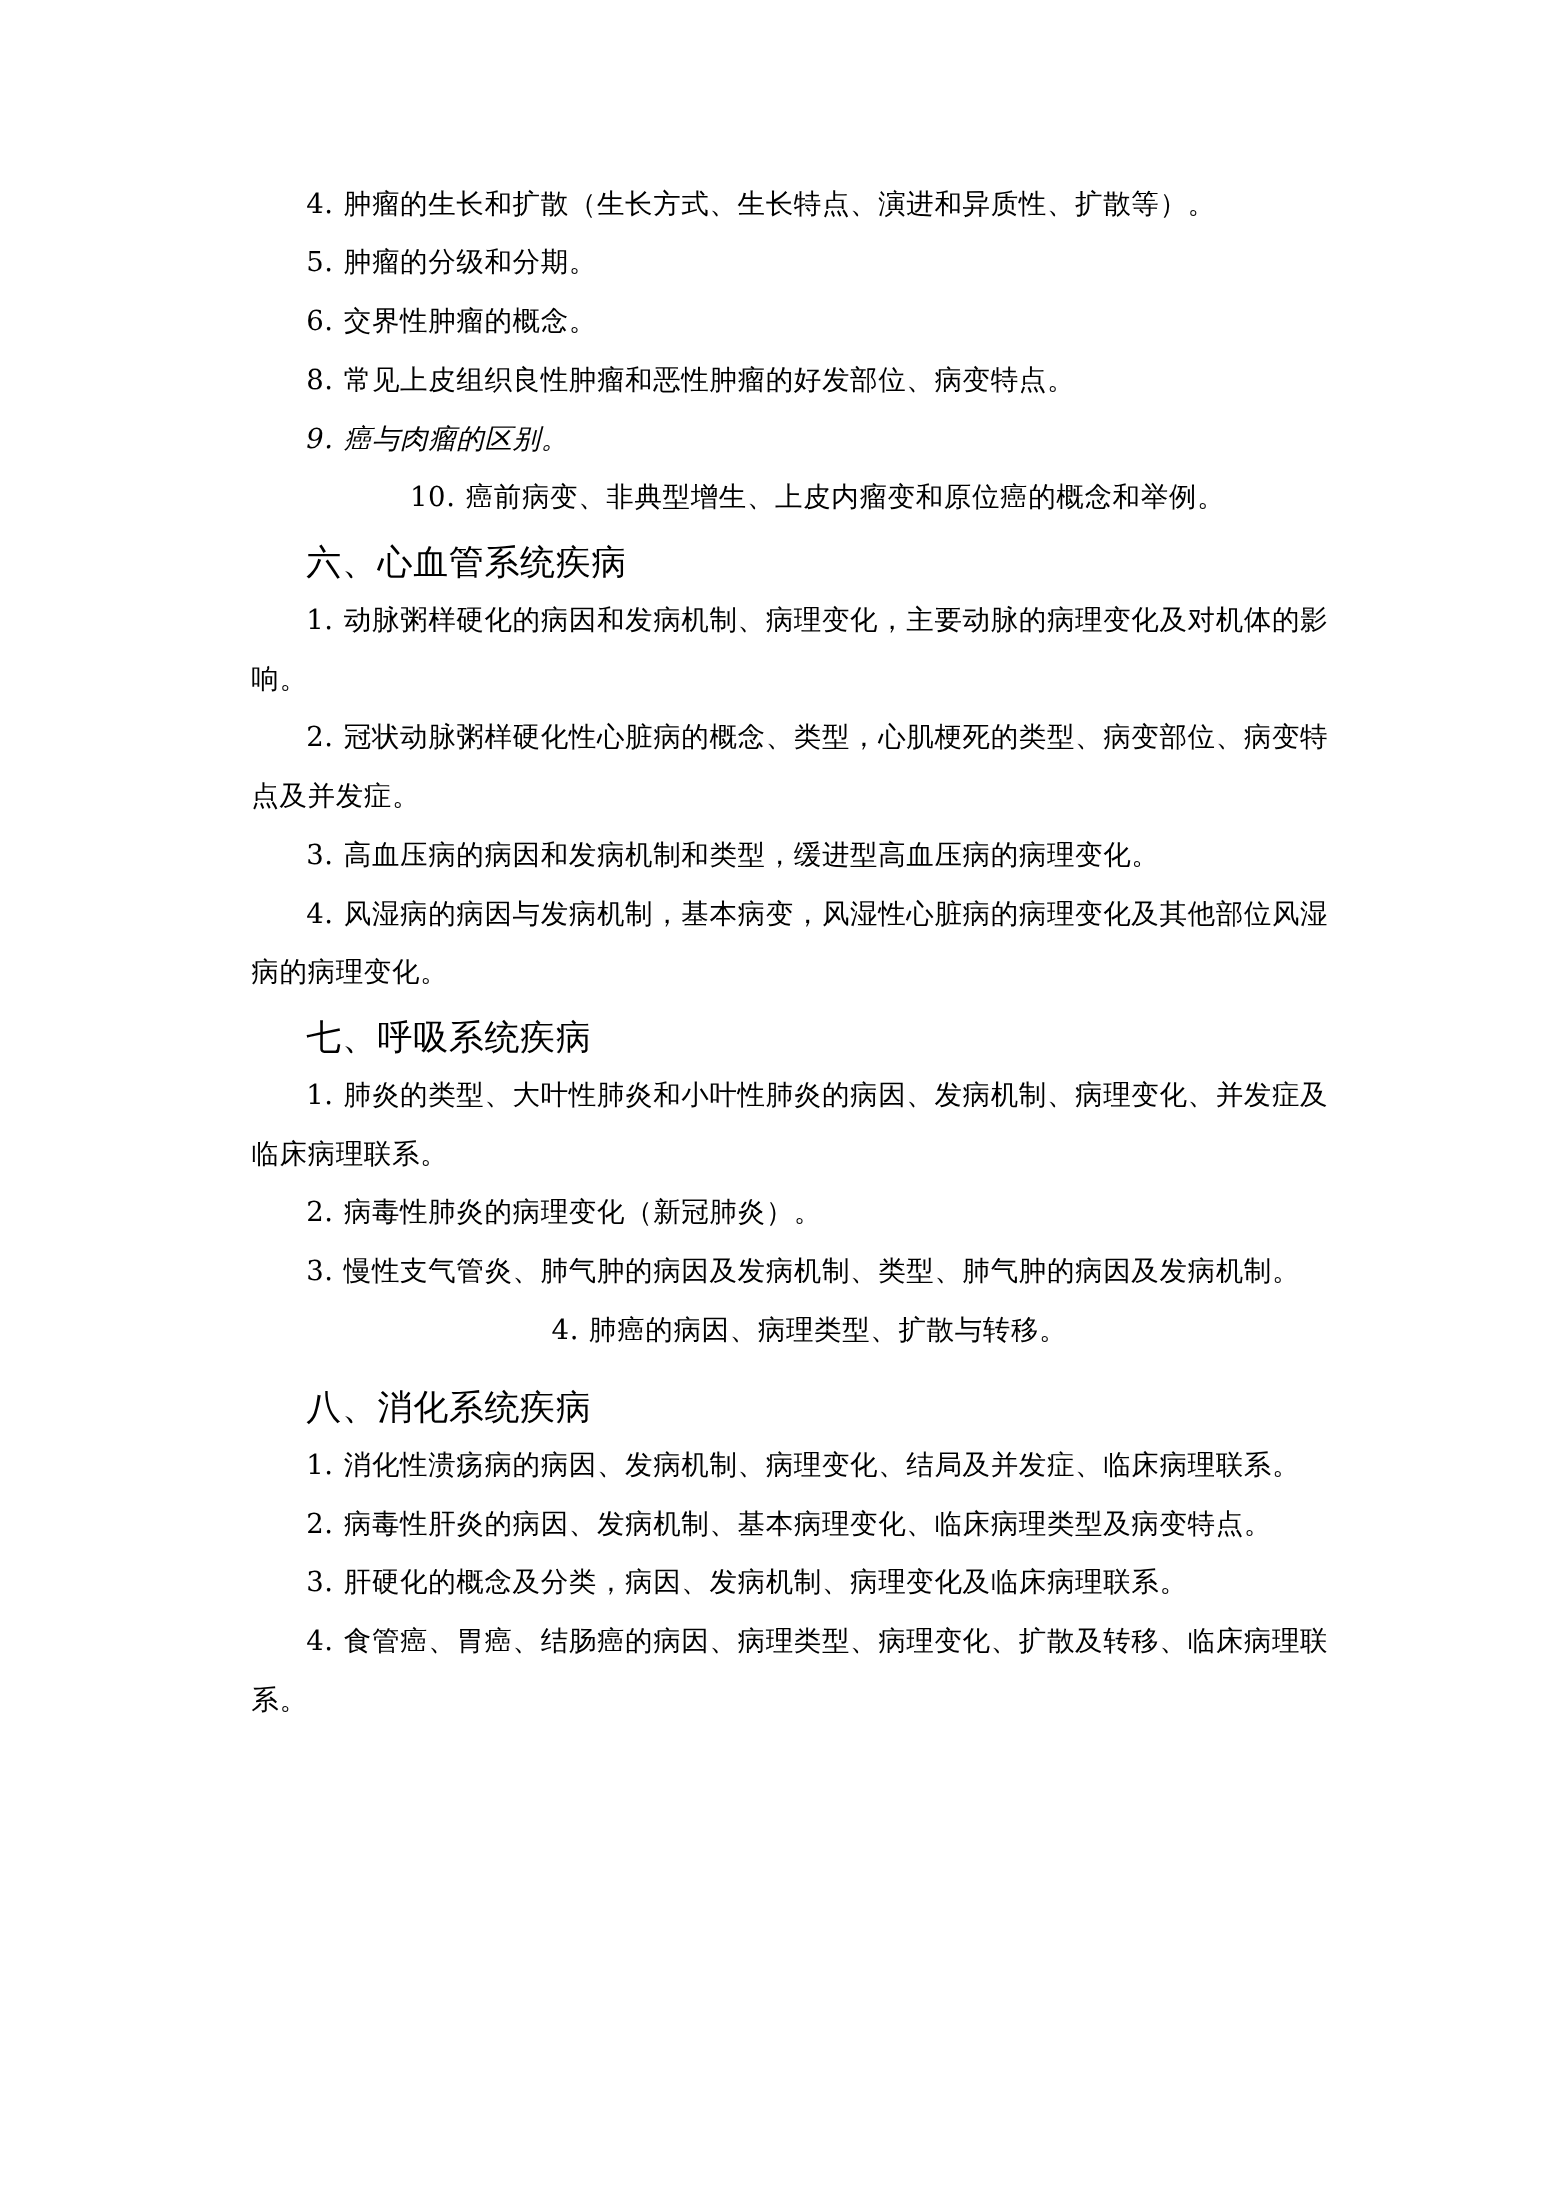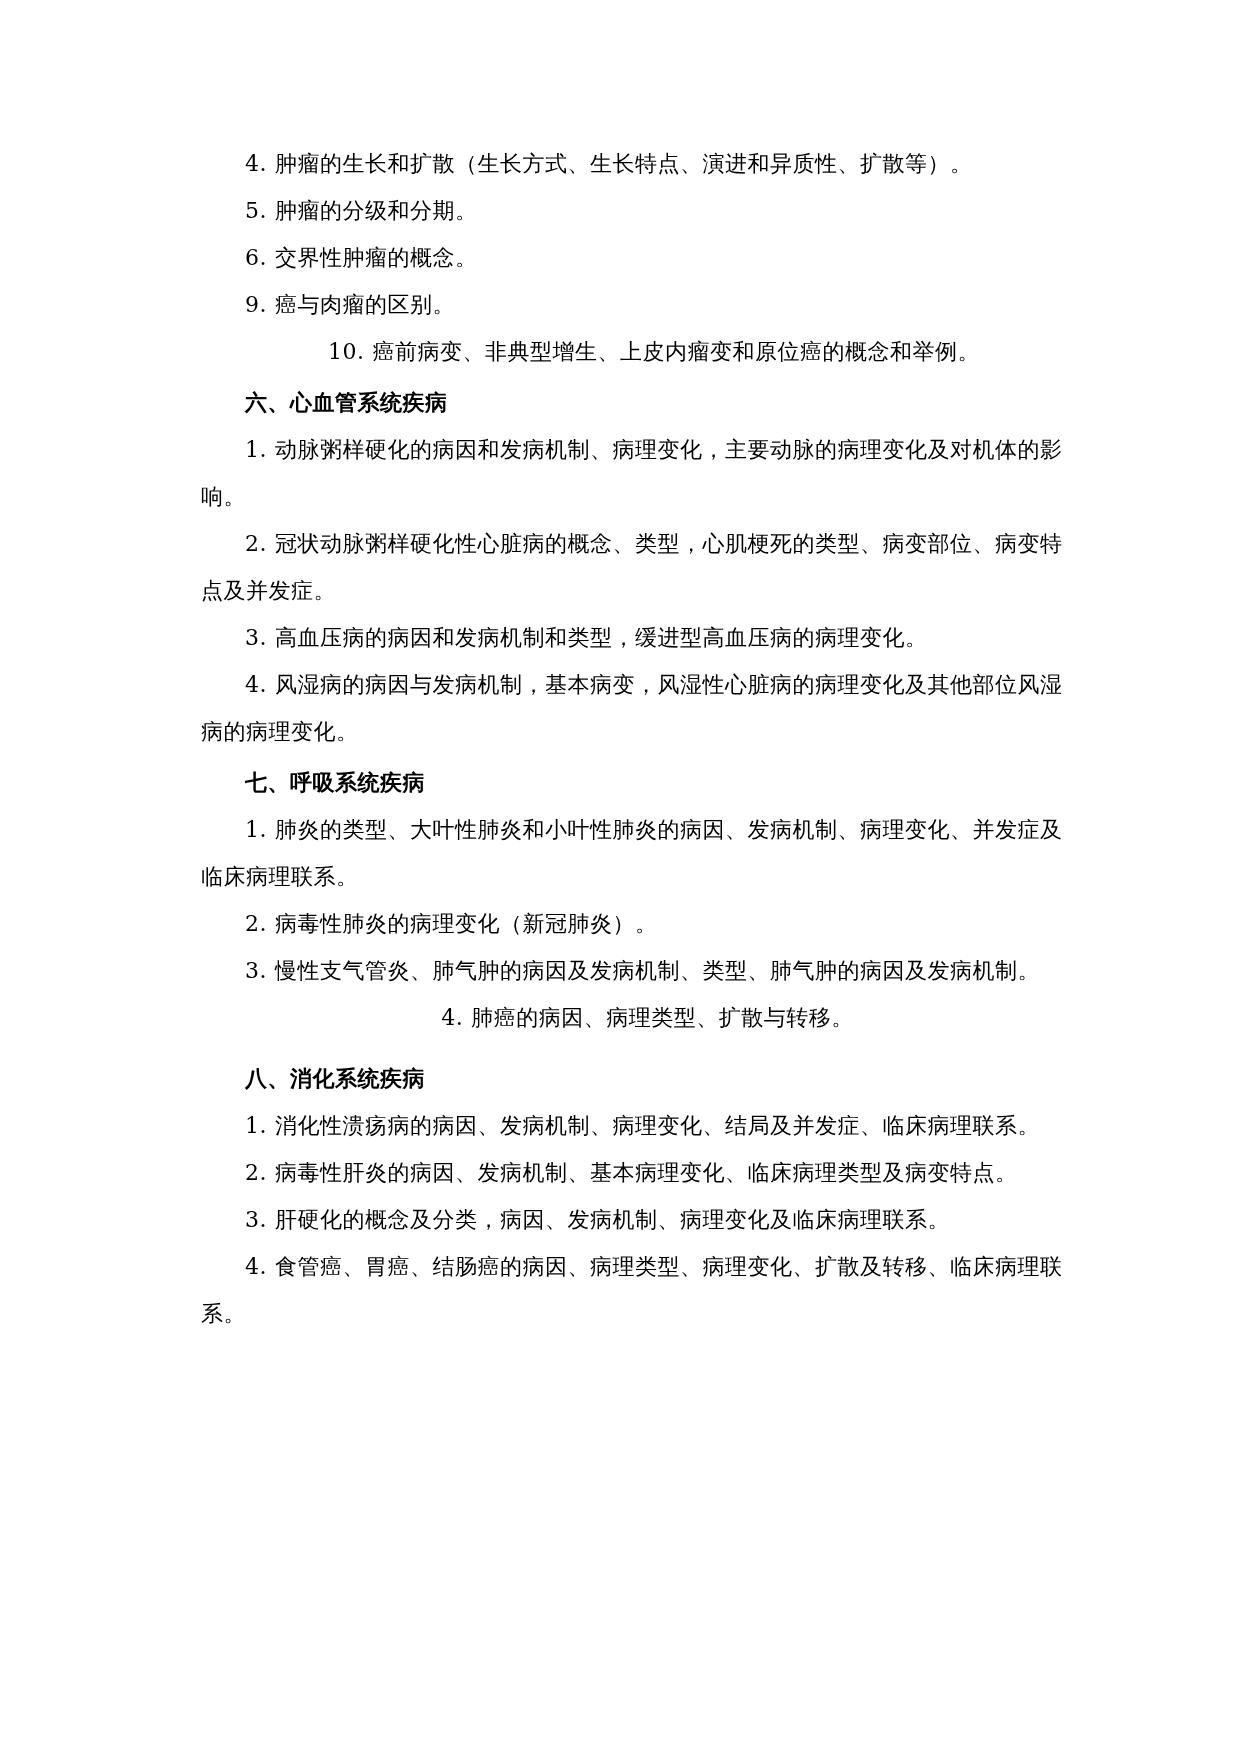--- a/index.html
+++ b/index.html
@@ -28,44 +28,45 @@
       word-break: break-all;
       letter-spacing: 0.5px;
     }
     .item {
       text-indent: 44px;
     }
     .item.no-wrap-indent {
       text-indent: 31px;
     }
     .heading {
-      font-weight: bold;
+      font-weight: normal;
       text-indent: 44px;
-      font-size: 22px;
+      font-size: 28px;
       line-height: 47px;
       margin-top: 4px;
       letter-spacing: 0.5px;
     }
     .heading.spaced {
       margin-top: 14px;
     }
     .num {
       margin-right: 8px;
     }
   </style>
 </head>
 <body>
 
 <div class="page">
 
   <div class="section">
     <p class="line item" style="margin:0;"><span class="num">4.</span><span>肿瘤的生长和扩散（生长方式、生长特点、演进和异质性、扩散等）。</span></p>
     <p class="line item" style="margin:0;"><span class="num">5.</span><span>肿瘤的分级和分期。</span></p>
     <p class="line item" style="margin:0;"><span class="num">6.</span><span>交界性肿瘤的概念。</span></p>
-    <p class="line item" style="margin:0;"><span class="num">9.</span><span>癌与肉瘤的区别。</span></p>
+    <p class="line item" style="margin:0;"><span class="num">8.</span><span>常见上皮组织良性肿瘤和恶性肿瘤的好发部位、病变特点。</span></p>
+    <p class="line item" style="margin:0;font-style:italic;"><span class="num">9.</span><span>癌与肉瘤的区别。</span></p>
     <p class="line item" style="margin:0;text-align:center;"><span class="num">10.</span><span>癌前病变、非典型增生、上皮内瘤变和原位癌的概念和举例。</span></p>
   </div>
 
   <div class="section">
     <h2 class="heading" style="margin-bottom:0;">六、心血管系统疾病</h2>
     <p class="line item" style="margin:0;"><span class="num">1.</span><span>动脉粥样硬化的病因和发病机制、病理变化，主要动脉的病理变化及对机体的影响。</span></p>
     <p class="line item" style="margin:0;"><span class="num">2.</span><span>冠状动脉粥样硬化性心脏病的概念、类型，心肌梗死的类型、病变部位、病变特点及并发症。</span></p>
     <p class="line item" style="margin:0;"><span class="num">3.</span><span>高血压病的病因和发病机制和类型，缓进型高血压病的病理变化。</span></p>
     <p class="line item" style="margin:0;"><span class="num">4.</span><span>风湿病的病因与发病机制，基本病变，风湿性心脏病的病理变化及其他部位风湿病的病理变化。</span></p>
   </div>

